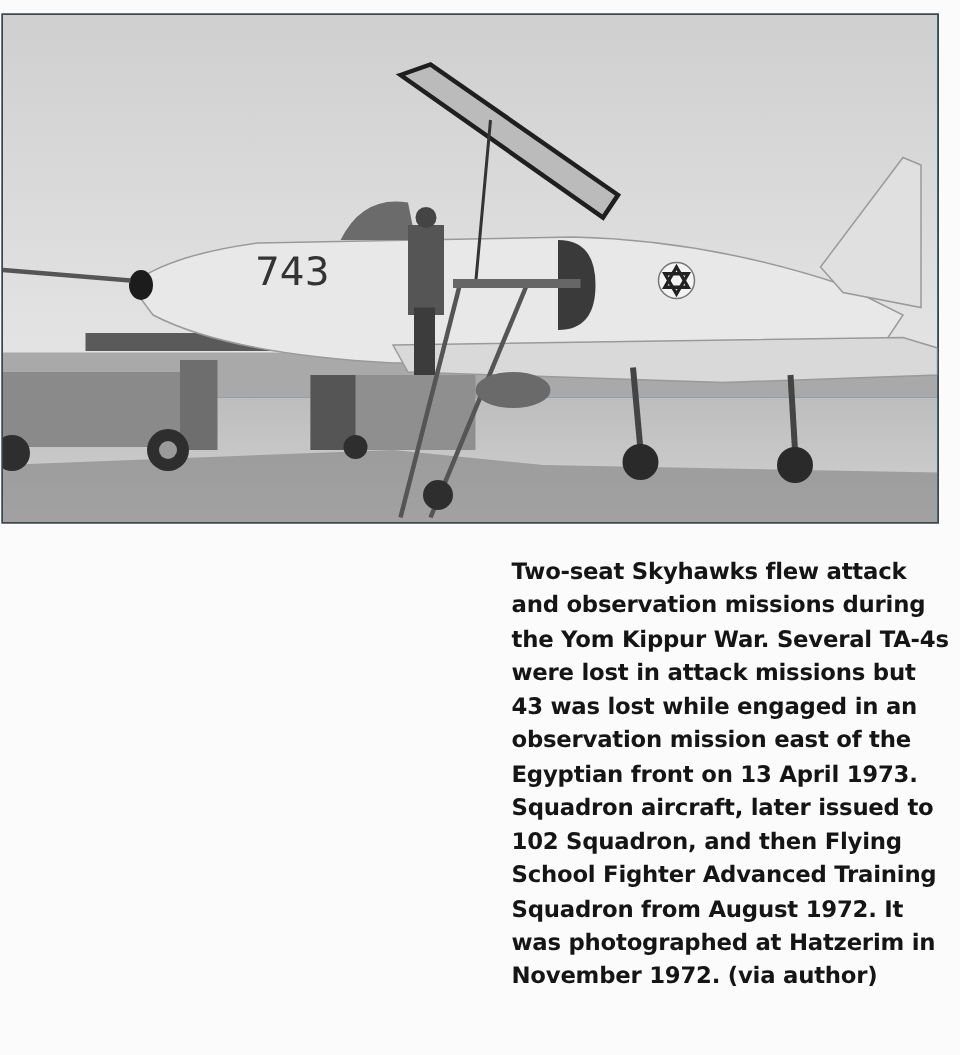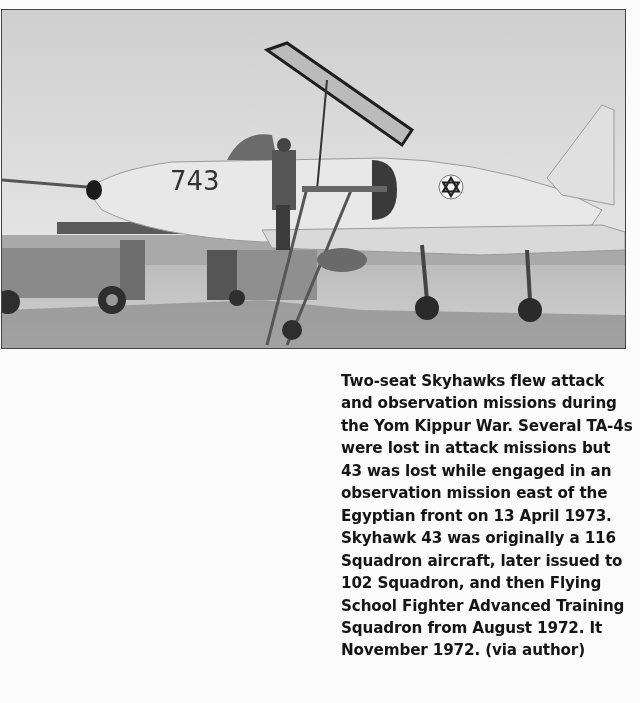--- a/index.html
+++ b/index.html
@@ -99,19 +99,19 @@
 </div>
 
 <div class="caption">
   <div>Two-seat Skyhawks flew attack</div>
   <div>and observation missions during</div>
   <div>the Yom Kippur War. Several TA-4s</div>
   <div>were lost in attack missions but</div>
   <div>43 was lost while engaged in an</div>
   <div>observation mission east of the</div>
   <div>Egyptian front on 13 April 1973.</div>
-  <div>Skyhawk 43 was originally a 116</div>
   <div>Squadron aircraft, later issued to</div>
   <div>102 Squadron, and then Flying</div>
   <div>School Fighter Advanced Training</div>
   <div>Squadron from August 1972. It</div>
+  <div>was photographed at Hatzerim in</div>
   <div>November 1972. (via author)</div>
 </div>
 
 </body></html>

